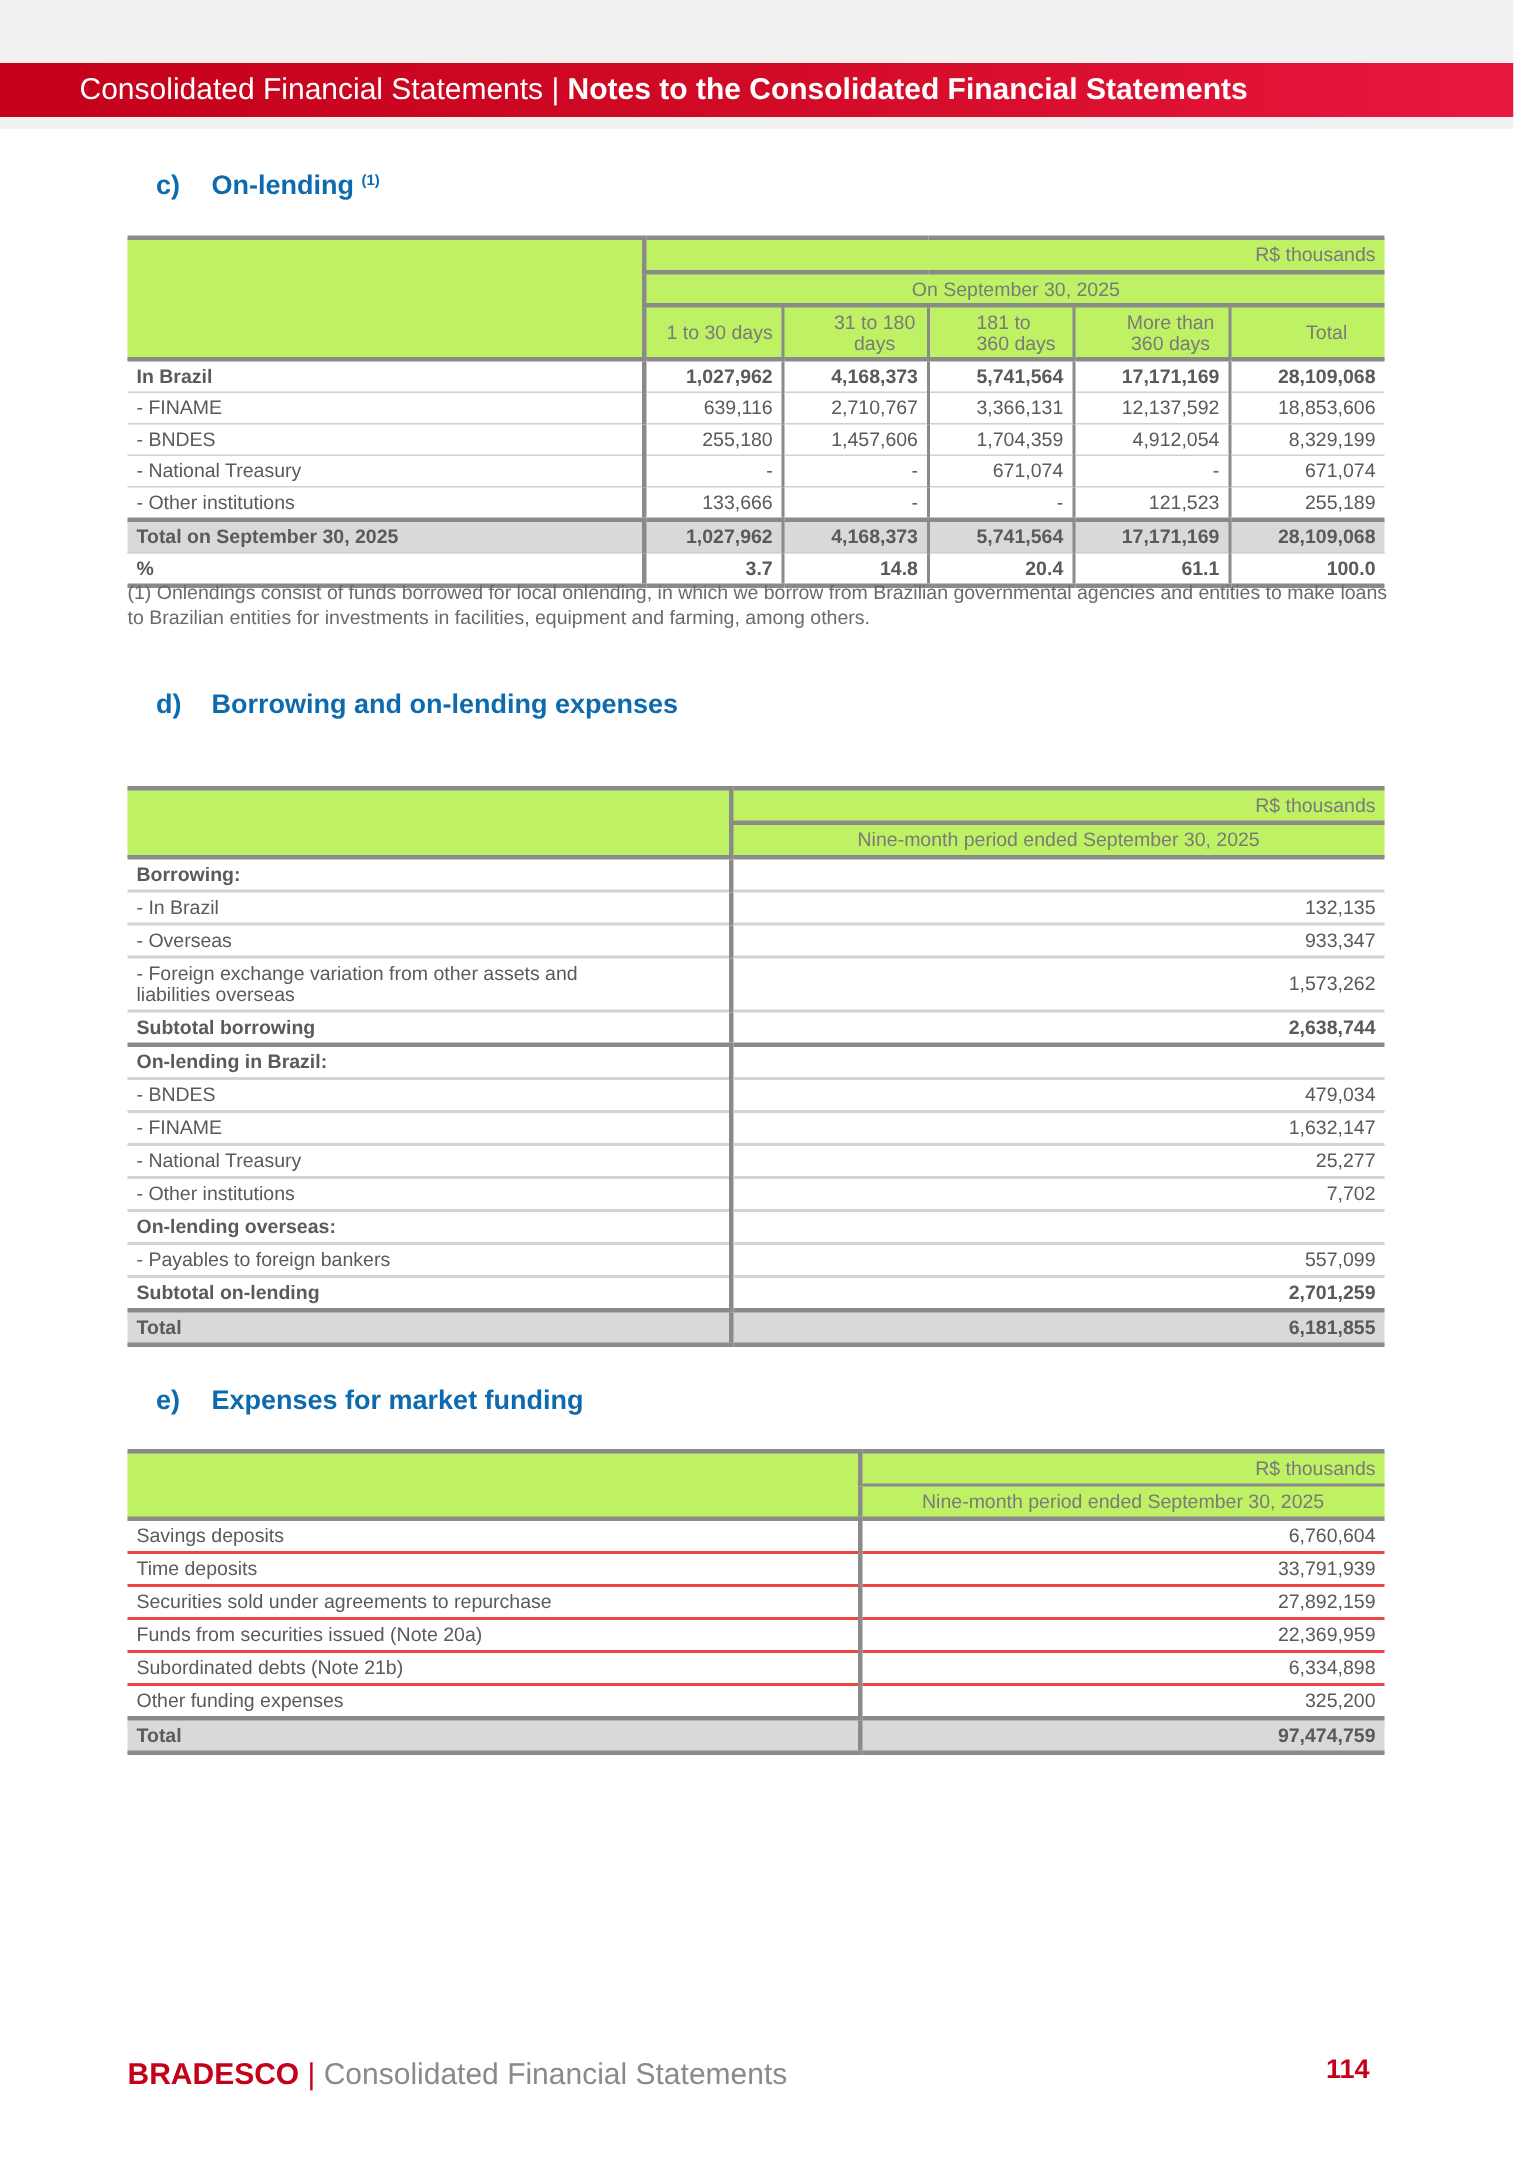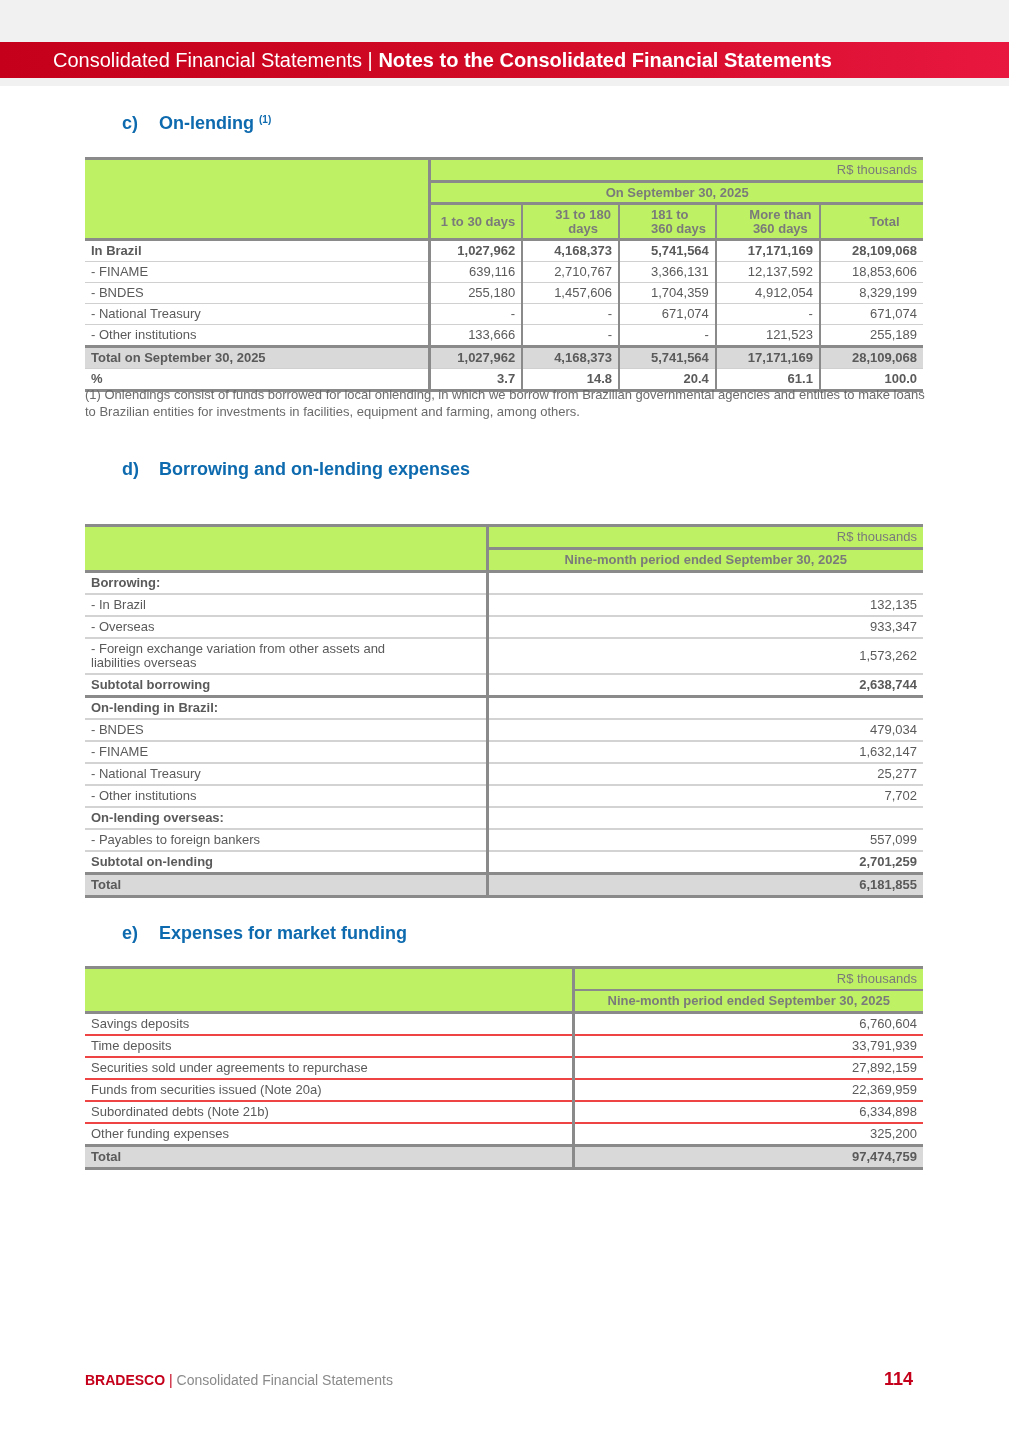--- a/index.html
+++ b/index.html
@@ -11,29 +11,29 @@
   .banner {
     position: absolute; left: 0; top: 42px; width: 1009px; height: 36px;
     background: linear-gradient(90deg, #c4001a 0%, #d10a26 50%, #e8173f 100%);
     color: #ffffff; font-size: 20px; line-height: 36px; box-sizing: border-box; padding-left: 53px;
     white-space: nowrap;
   }
   .banner .bold { font-weight: bold; }
   .banner-under { position: absolute; left: 0; top: 78px; width: 1009px; height: 8px; background: #f1f1f1; }
 
   .section-title {
-    position: absolute; left: 122px; color: #0d6aae; font-weight: bold; font-size: 18px;
+    position: absolute; left: 104px; color: #0d6aae; font-weight: bold; font-size: 18px;
   }
   .section-title .letter { display: inline-block; width: 37px; }
   .section-title sup { font-size: 10px; vertical-align: 6px; }
 
   table { border-collapse: collapse; position: absolute; font-size: 13px; }
   td, th { padding: 0 6px; height: 20px; line-height: 14px; }
   .hdr { background: #bef264; color: #7a7a7a; }
-  .hdr-bold { font-weight: bold; margin-left: 20px; }
+  .hdr-bold { font-weight: normal; margin-left: 20px; }
   .num { text-align: right; }
   .bold { font-weight: bold; }
   .shade { background: #d9d9d9; }
 
   
   #tbl-c { left: 85px; top: 157px; width: 838px; border-top: 3px solid #8a8a8a; }
   #tbl-c td { border-bottom: 1px solid #d0d0d0; }
   #tbl-c .vline { border-left: 3px solid #8a8a8a; }
   #tbl-c .col { border-left: 2px solid #8a8a8a; padding-left: 31px; }
   #tbl-c .thickb { border-bottom: 3px solid #8a8a8a !important; }
@@ -43,21 +43,21 @@
   #tbl-d { left: 85px; top: 524px; width: 838px; border-top: 3px solid #8a8a8a; }
   #tbl-d td { border-bottom: 2px solid #d3d3d3; }
   #tbl-d .vline { border-left: 3px solid #8a8a8a; }
   #tbl-d .thickb { border-bottom: 3px solid #8a8a8a !important; }
 
   #tbl-e { left: 85px; top: 966px; width: 838px; border-top: 3px solid #8a8a8a; }
   #tbl-e td { border-bottom: 2px solid #ef4444; }
   #tbl-e .vline { border-left: 3px solid #8a8a8a; }
   #tbl-e .thickb { border-bottom: 3px solid #8a8a8a !important; }
 
-  .footer-left { position: absolute; left: 85px; top: 1372px; font-size: 14px; color: #8a8a8a; }
+  .footer-left { position: absolute; left: 85px; top: 1372px; font-size: 20px; color: #8a8a8a; }
   .footer-left .brand { color: #c4001a; font-weight: bold; }
   .footer-left .sep { color: #c4001a; }
   .footer-page { position: absolute; left: 884px; top: 1369px; font-size: 18px; color: #c4001a; font-weight: bold; }
 </style>
 </head>
 <body>
 
 <div class="top-strip"></div>
 <div class="banner">
   <span>Consolidated Financial Statements |</span>

